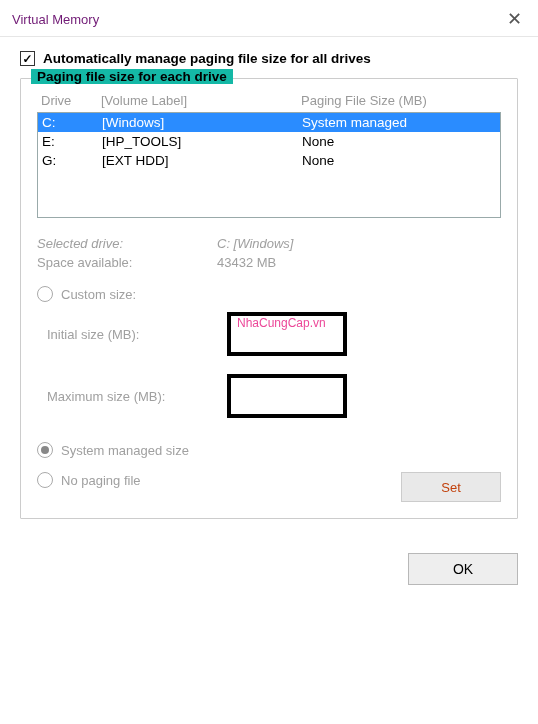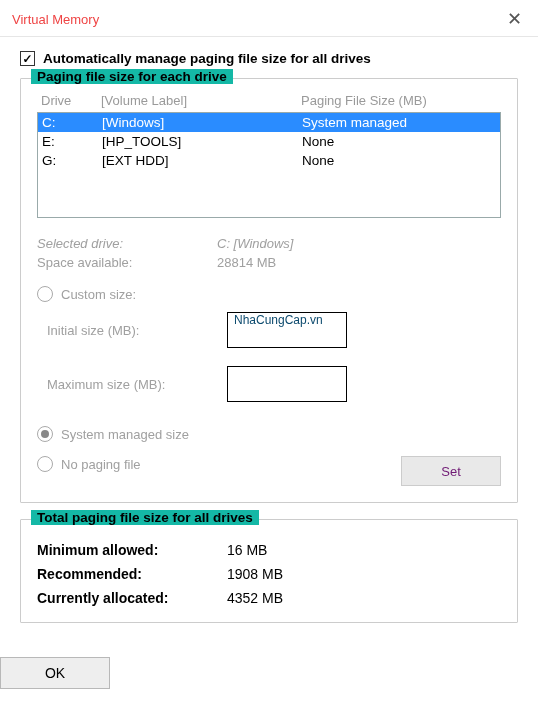--- a/index.html
+++ b/index.html
@@ -11,21 +11,21 @@
       height: 724px;
       color: #000;
     }
     .titlebar {
       display: flex;
       justify-content: space-between;
       align-items: center;
       padding: 8px 12px 6px 12px;
       border-bottom: 1px solid #e6e6e6;
     }
-    .titlebar .title { color: #ef4444; }
+    .titlebar .title { color: #701a75; }
     .close-btn {
       font-size: 18px;
       color: #555;
       cursor: pointer;
       padding: 0 4px;
     }
     .content { padding: 14px 20px 10px 20px; }
     .chk-row {
       display: flex;
       align-items: center;
@@ -105,50 +105,50 @@
       background: #888;
     }
     .size-line {
       display: flex;
       align-items: center;
       margin-top: 10px;
       color: #a0a0a0;
     }
     .size-label { width: 190px; padding-left: 10px;}
     .size-input {
-      width: 120px; height: 36px;
-      border: 1px solid #000000;
+      width: 120px; height: 44px;
+      border: 4px solid #000000;
       background: #fff;
-      color: #0c4a6e;
+      color: #ec4899;
       padding: 0 6px;
       font-size: 12px;
     }
     .set-row {
       display: flex;
       align-items: flex-start;
       justify-content: space-between;
       margin-top: 14px;
     }
     .set-btn {
       width: 100px; height: 30px;
       background: #e9e9e9;
       border: 1px solid #ccc;
-      color: #701a75;
+      color: #c2410c;
       display: flex; align-items:center; justify-content:center;
     }
     .bottom-info {
       display: flex;
       margin-top: 8px;
       font-size: 14px;
     }
     .bottom-label { width: 190px; font-weight: bold; }
     .bottom-val { font-weight: normal; }
     .btn-row {
       display: flex;
-      justify-content: flex-start;
+      justify-content: flex-end;
       gap: 12px;
       padding: 8px 20px 16px 0;
     }
     .btn {
       width: 110px; height: 32px;
       border: 1px solid #b8b8b8;
       background: #eeeeee;
       display: flex; align-items:center; justify-content:center;
       font-size: 14px;
       cursor: pointer;
@@ -198,21 +198,21 @@
         <span class="col-size">None</span>
       </div>
     </div>
 
     <div class="info-line first">
       <span class="info-label">Selected drive:</span>
       <span>C:  [Windows]</span>
     </div>
     <div class="info-line">
       <span class="info-label">Space available:</span>
-      <span>28814 MB</span>
+      <span>43432 MB</span>
     </div>
 
     <div class="radio-line disabled">
       <span class="radio"></span>
       <span>Custom size:</span>
     </div>
 
     <div class="size-line">
       <span class="size-label">Initial size (MB):</span>
       <div class="size-input">NhaCungCap.vn</div>
@@ -232,33 +232,18 @@
 
     <div class="set-row">
       <div class="radio-line disabled" style="margin-top:0">
         <span class="radio"></span>
         <span>No paging file</span>
       </div>
       <div class="set-btn">Set</div>
     </div>
   </div>
 
-  <div class="group">
-    <div class="group-legend">Total paging file size for all drives</div>
-    <div class="bottom-info">
-      <span class="bottom-label">Minimum allowed:</span>
-      <span class="bottom-val">16 MB</span>
-    </div>
-    <div class="bottom-info">
-      <span class="bottom-label">Recommended:</span>
-      <span class="bottom-val">1908 MB</span>
-    </div>
-    <div class="bottom-info">
-      <span class="bottom-label">Currently allocated:</span>
-      <span class="bottom-val">4352 MB</span>
-    </div>
-  </div>
 
 </div>
 
 <div class="btn-row">
   <div class="btn">OK</div>
 </div>
 
 </body></html>

